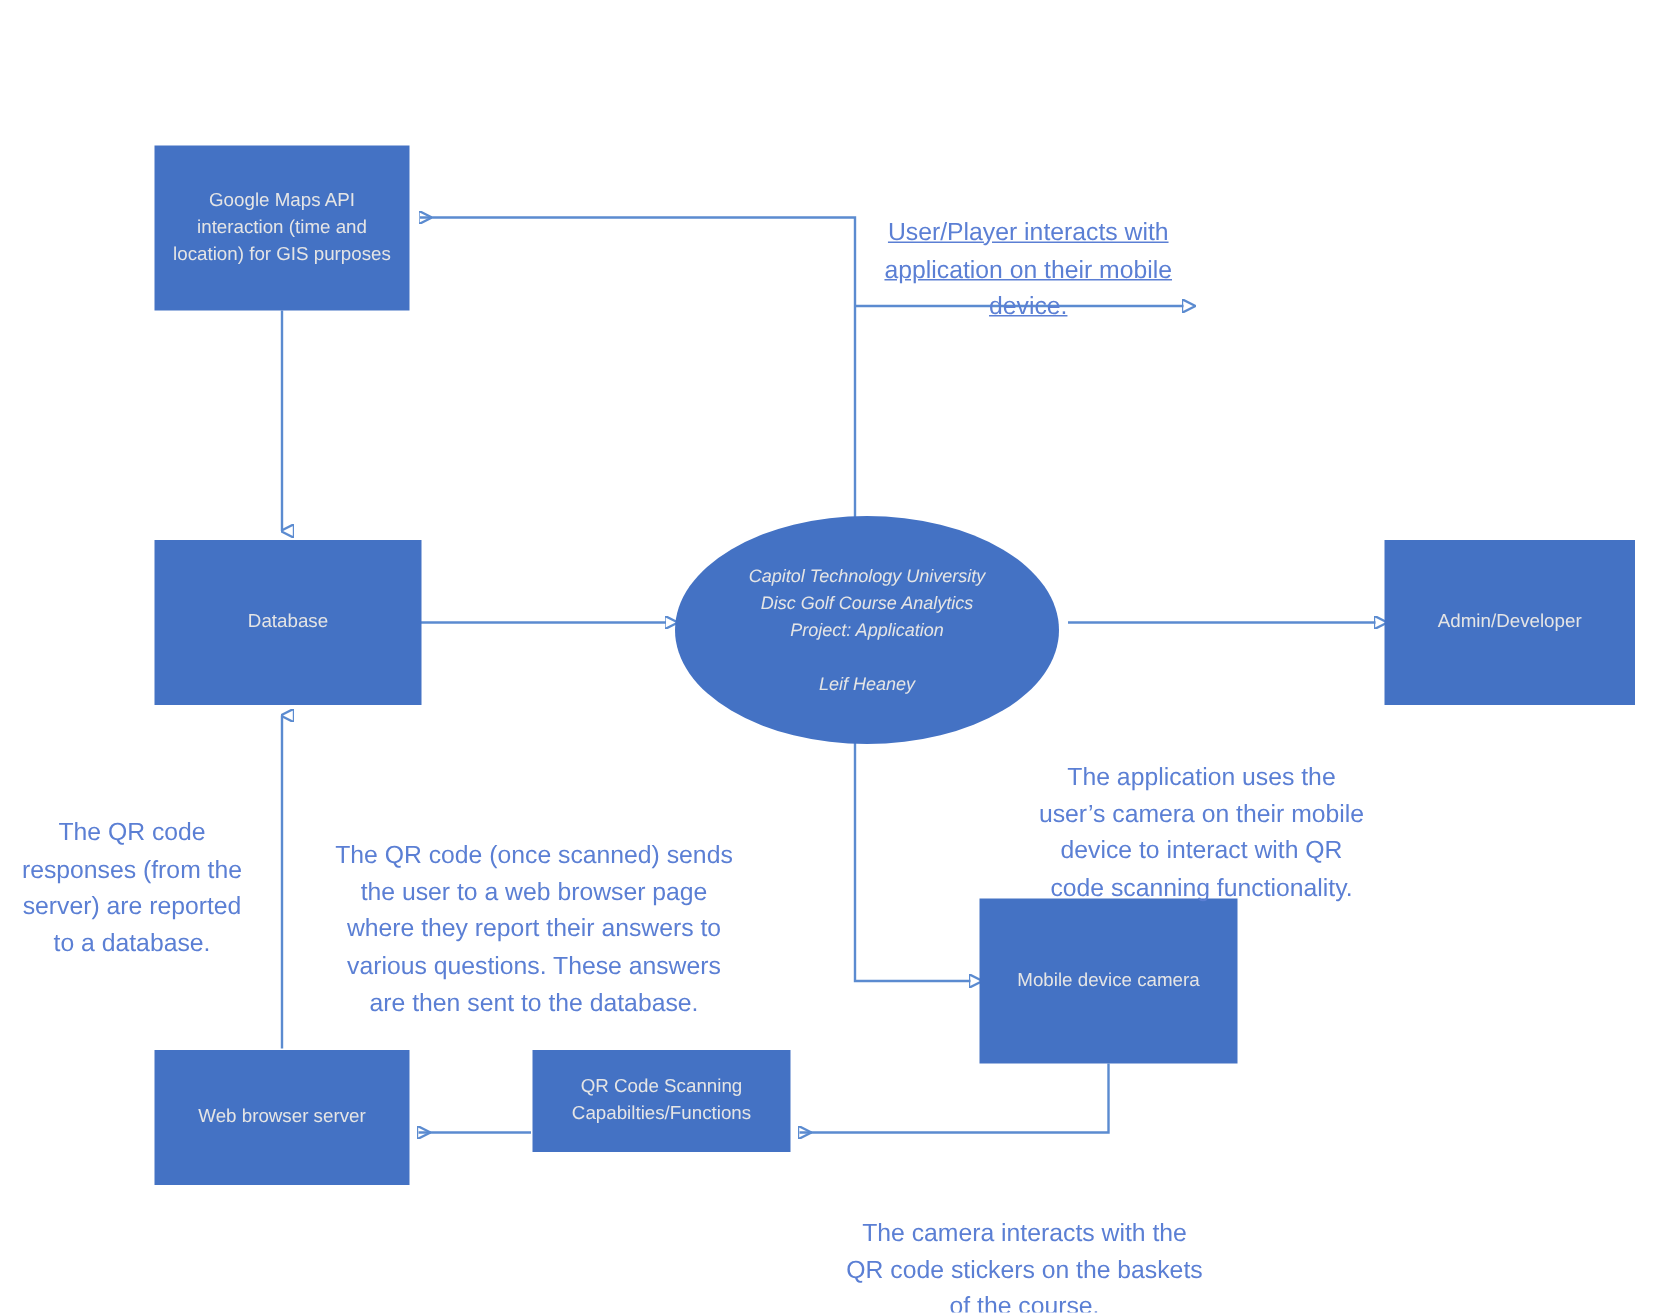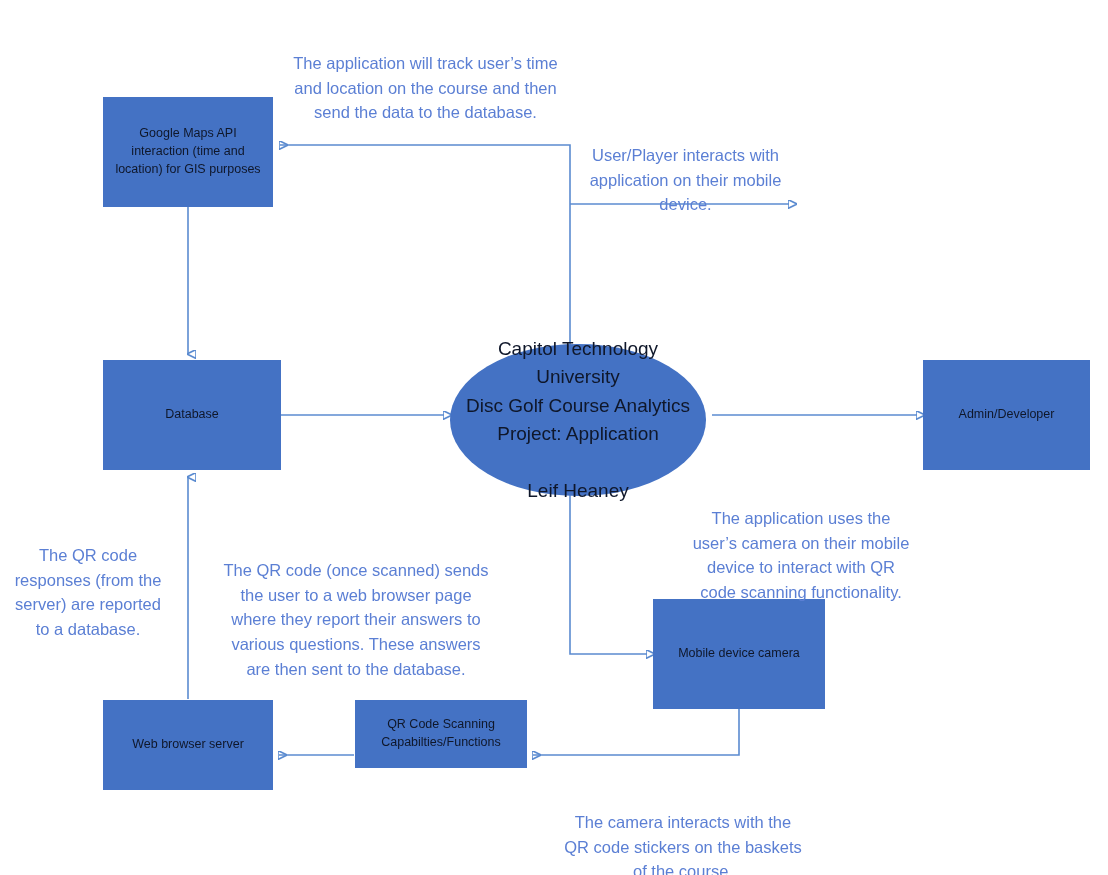--- a/index.html
+++ b/index.html
@@ -16,36 +16,37 @@
   }
   #canvas {
     position: absolute;
     left: 0; top: 0;
     width: 1108px;
     height: 875px;
   }
   .node {
     position: absolute;
     background: #4472C4;
-    color: #0f172a;
+    color: #e5e5e5;
     display: flex;
     align-items: center;
     justify-content: center;
     text-align: center;
     font-size: 12.5px;
     line-height: 1.42;
     box-sizing: border-box;
     padding: 4px 8px;
     z-index: 3;
     white-space: pre-line;
   }
   .node.ellipse {
     border-radius: 50%;
-    font-size: 19px;
+    font-size: 12px;
     line-height: 1.5;
+    font-style: italic;
   }
   .note {
     position: absolute;
     color: #5B7FD4;
     font-size: 16.5px;
     line-height: 1.5;
     text-align: center;
     z-index: 4;
     white-space: pre-line;
   }
@@ -129,25 +130,22 @@
   </div>
 
   <div class="node" style="left:653px; top:599px; width:172px; height:110px;">
     <span>Mobile device camera</span>
   </div>
 
   <div class="node" style="left:355px; top:700px; width:172px; height:68px;">
     <span>QR Code Scanning Capabilties/Functions</span>
   </div>
 
-  <div class="note" style="left:283px; top:26px; width:285px;">
-    <span>The application will track user’s time and location on the course and then send the data to the database.</span>
-  </div>
 
-  <div class="note" style="left:578px; top:118px; width:215px;">
+  <div class="note" style="left:578px; top:118px; width:215px;text-decoration:underline;">
     <span>User/Player interacts with application on their mobile device.</span>
   </div>
 
 
 
   <div class="note" style="left:690px; top:481px; width:222px;">
     <span>The application uses the user’s camera on their mobile device to interact with QR code scanning functionality.</span>
   </div>
 
   <div class="note" style="left:8px; top:518px; width:160px;">

